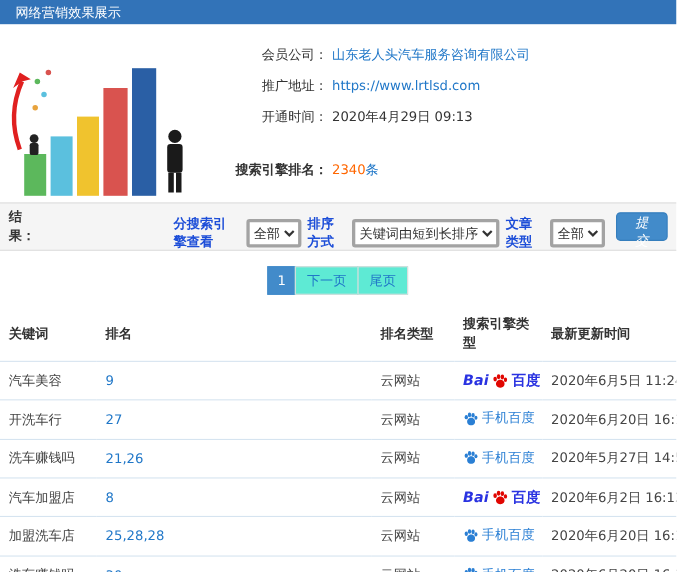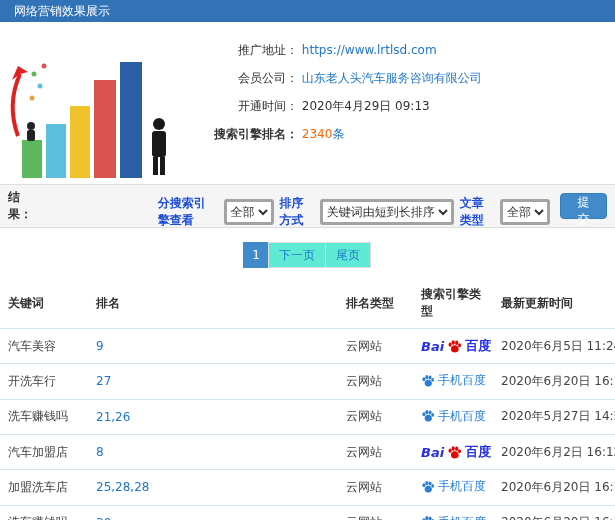--- a/index.html
+++ b/index.html
@@ -29,21 +29,21 @@
     color:#fff;
     padding-left:14px;
     font-size:12px;
   }
   
   .info-panel{display:flex;height:162px;}
   .chart-box{width:180px;padding:6px 0 0 4px;}
   .info-list{padding-top:14px;}
   .info-row{height:28px;line-height:28px;white-space:nowrap;}
   .info-label{display:inline-block;width:118px;text-align:right;color:#333;}
-  .info-label.bold{font-weight:bold;}
+  .info-label.bold{font-weight:bold;margin-top:20px;}
   a.info-link{color:var(--link);text-decoration:none;}
   .info-text{color:#333;}
   .rank-num{color:var(--highlight);}
   .rank-suffix{color:var(--link);}
   
   .filter-bar{
     border-top:1px solid #ddd;
     border-bottom:1px solid #ddd;
     background:#f5f5f5;
     height:44px;
@@ -68,20 +68,21 @@
     height:26px;
     padding:0 14px;
     background:var(--accent);
     color:#fff;
     border:1px solid #357ebd;
     border-radius:4px;
     font-size:12px;
     font-family:inherit;
     cursor:pointer;
     margin-left:4px;
+    font-style:italic;
   }
   
   .pagination{display:flex;justify-content:center;margin:14px 0 10px 0;}
   .page-item{
     min-width:26px;
     height:26px;
     line-height:24px;
     text-align:center;
     border:1px solid #ddd;
     background:#5eead4;
@@ -154,26 +155,26 @@
       <rect x="23" y="102" width="8" height="11" rx="2" fill="#222"></rect>
 
       <circle cx="155" cy="96" r="6" fill="#1a1a1a"></circle>
       <rect x="148" y="103" width="14" height="26" rx="3" fill="#1a1a1a"></rect>
       <rect x="149" y="129" width="5" height="18" fill="#1a1a1a"></rect>
       <rect x="156" y="129" width="5" height="18" fill="#1a1a1a"></rect>
     </svg>
   </div>
   <div class="info-list">
     <div class="info-row">
+      <span class="info-label">会员公司：</span>
+      <a class="info-link" href="#">山东老人头汽车服务咨询有限公司</a>
+    </div>
+    <div class="info-row">
       <span class="info-label">推广地址：</span>
       <a class="info-link" href="#">https://www.lrtlsd.com</a>
-    </div>
-    <div class="info-row">
-      <span class="info-label">会员公司：</span>
-      <a class="info-link" href="#">山东老人头汽车服务咨询有限公司</a>
     </div>
     <div class="info-row">
       <span class="info-label">开通时间：</span>
       <span class="info-text">2020年4月29日 09:13</span>
     </div>
     <div class="info-row">
       <span class="info-label bold">搜索引擎排名：</span>
       <span class="rank-num">2340</span><span class="rank-suffix">条</span>
     </div>
   </div>

